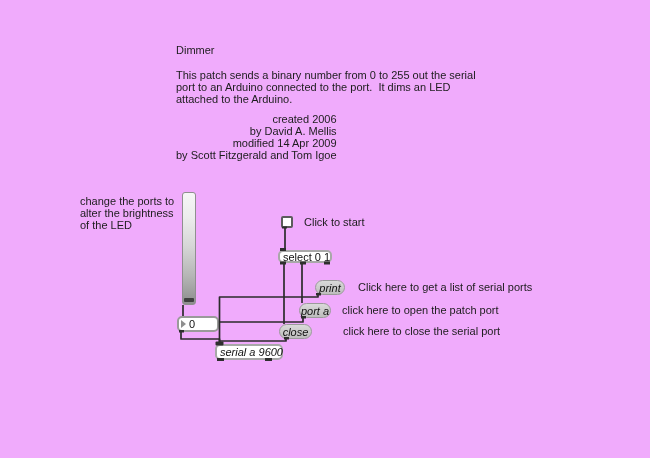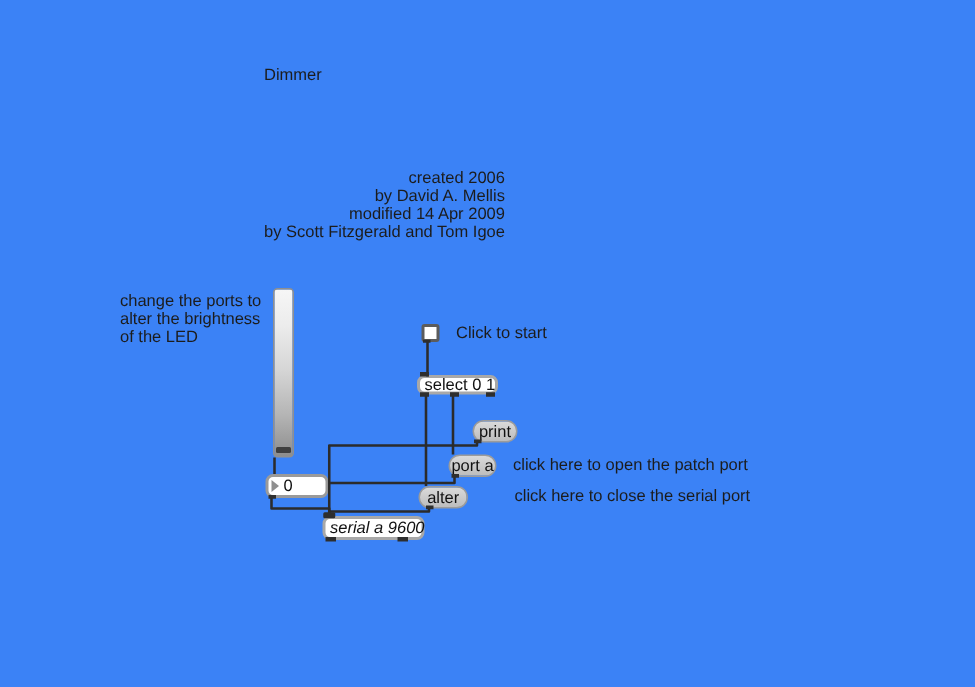--- a/index.html
+++ b/index.html
@@ -1,19 +1,19 @@
 <!DOCTYPE html>
 <html><head>
 <meta charset="utf-8">
 <style>
   html, body { margin: 0; padding: 0; background: #ffffff; }
   #canvas {
     position: relative;
     width: 650px; height: 458px;
-    background: #3b82f6;
+    background: #f0abfc;
     overflow: hidden;
     font-family: "Liberation Sans", sans-serif;
   }
   .comment {
     position: absolute;
     font-size: 11px;
     line-height: 12px;
     color: #1c1c1c;
     white-space: pre-wrap;
   }
@@ -36,20 +36,21 @@
     background: linear-gradient(to bottom, #dadada, #bdbdbd);
     border: 1px solid #9b9b9b;
     border-radius: 8px;
     display: flex;
     align-items: center;
     justify-content: center;
     font-size: 11px;
     color: #111;
     white-space: nowrap;
     cursor: pointer;
+    font-style: italic;
   }
   .toggle {
     position: absolute;
     left: 281px; top: 216px;
     width: 12px; height: 12px;
     box-sizing: border-box;
     background: #ffffff;
     border: 2px solid #5c5c5c;
     border-radius: 2px;
     cursor: pointer;
@@ -104,28 +105,32 @@
     left: 0; top: 0;
     pointer-events: none;
   }
 </style>
 </head>
 <body>
 
 <div id="canvas">
 
   <div class="comment" style="left:176px; top:44px;">Dimmer</div>
+  <div class="comment" style="left:176px; top:69px;">This patch sends a binary number from 0 to 255 out the serial
+port to an Arduino connected to the port.  It dims an LED
+attached to the Arduino.</div>
   <div class="comment" style="left:176px; top:113px;text-align:right;">created 2006
 by David A. Mellis
 modified 14 Apr 2009
 by Scott Fitzgerald and Tom Igoe</div>
   <div class="comment" style="left:80px; top:195px;">change the ports to
 alter the brightness
 of the LED</div>
   <div class="comment" style="left:304px; top:216px;">Click to start</div>
+  <div class="comment" style="left:358px; top:281px;">Click here to get a list of serial ports</div>
   <div class="comment" style="left:342px; top:304px;">click here to open the patch port</div>
   <div class="comment" style="left:323px; top:325px;margin-left:20px;">click here to close the serial port</div>
 
   <div class="toggle"></div>
 
   <div class="slider">
     <div class="slider-handle"></div>
   </div>
 
   <div class="numbox">
@@ -139,21 +144,21 @@
 
   <div class="msgbox" id="print-btn">
     <span>print</span>
   </div>
 
   <div class="msgbox" id="port-btn">
     <span>port a</span>
   </div>
 
   <div class="msgbox" id="close-btn">
-    <span>alter</span>
+    <span>close</span>
   </div>
 
   <div class="objbox" id="serial-box">
     <span>serial a 9600</span>
   </div>
 
   <svg id="cords" width="650" height="458" viewBox="0 0 650 458">
     <g stroke="#2b2b2b" stroke-width="1.7" fill="none" stroke-linejoin="round" stroke-linecap="butt">
 
       <path d="M285 228 V251"></path>

